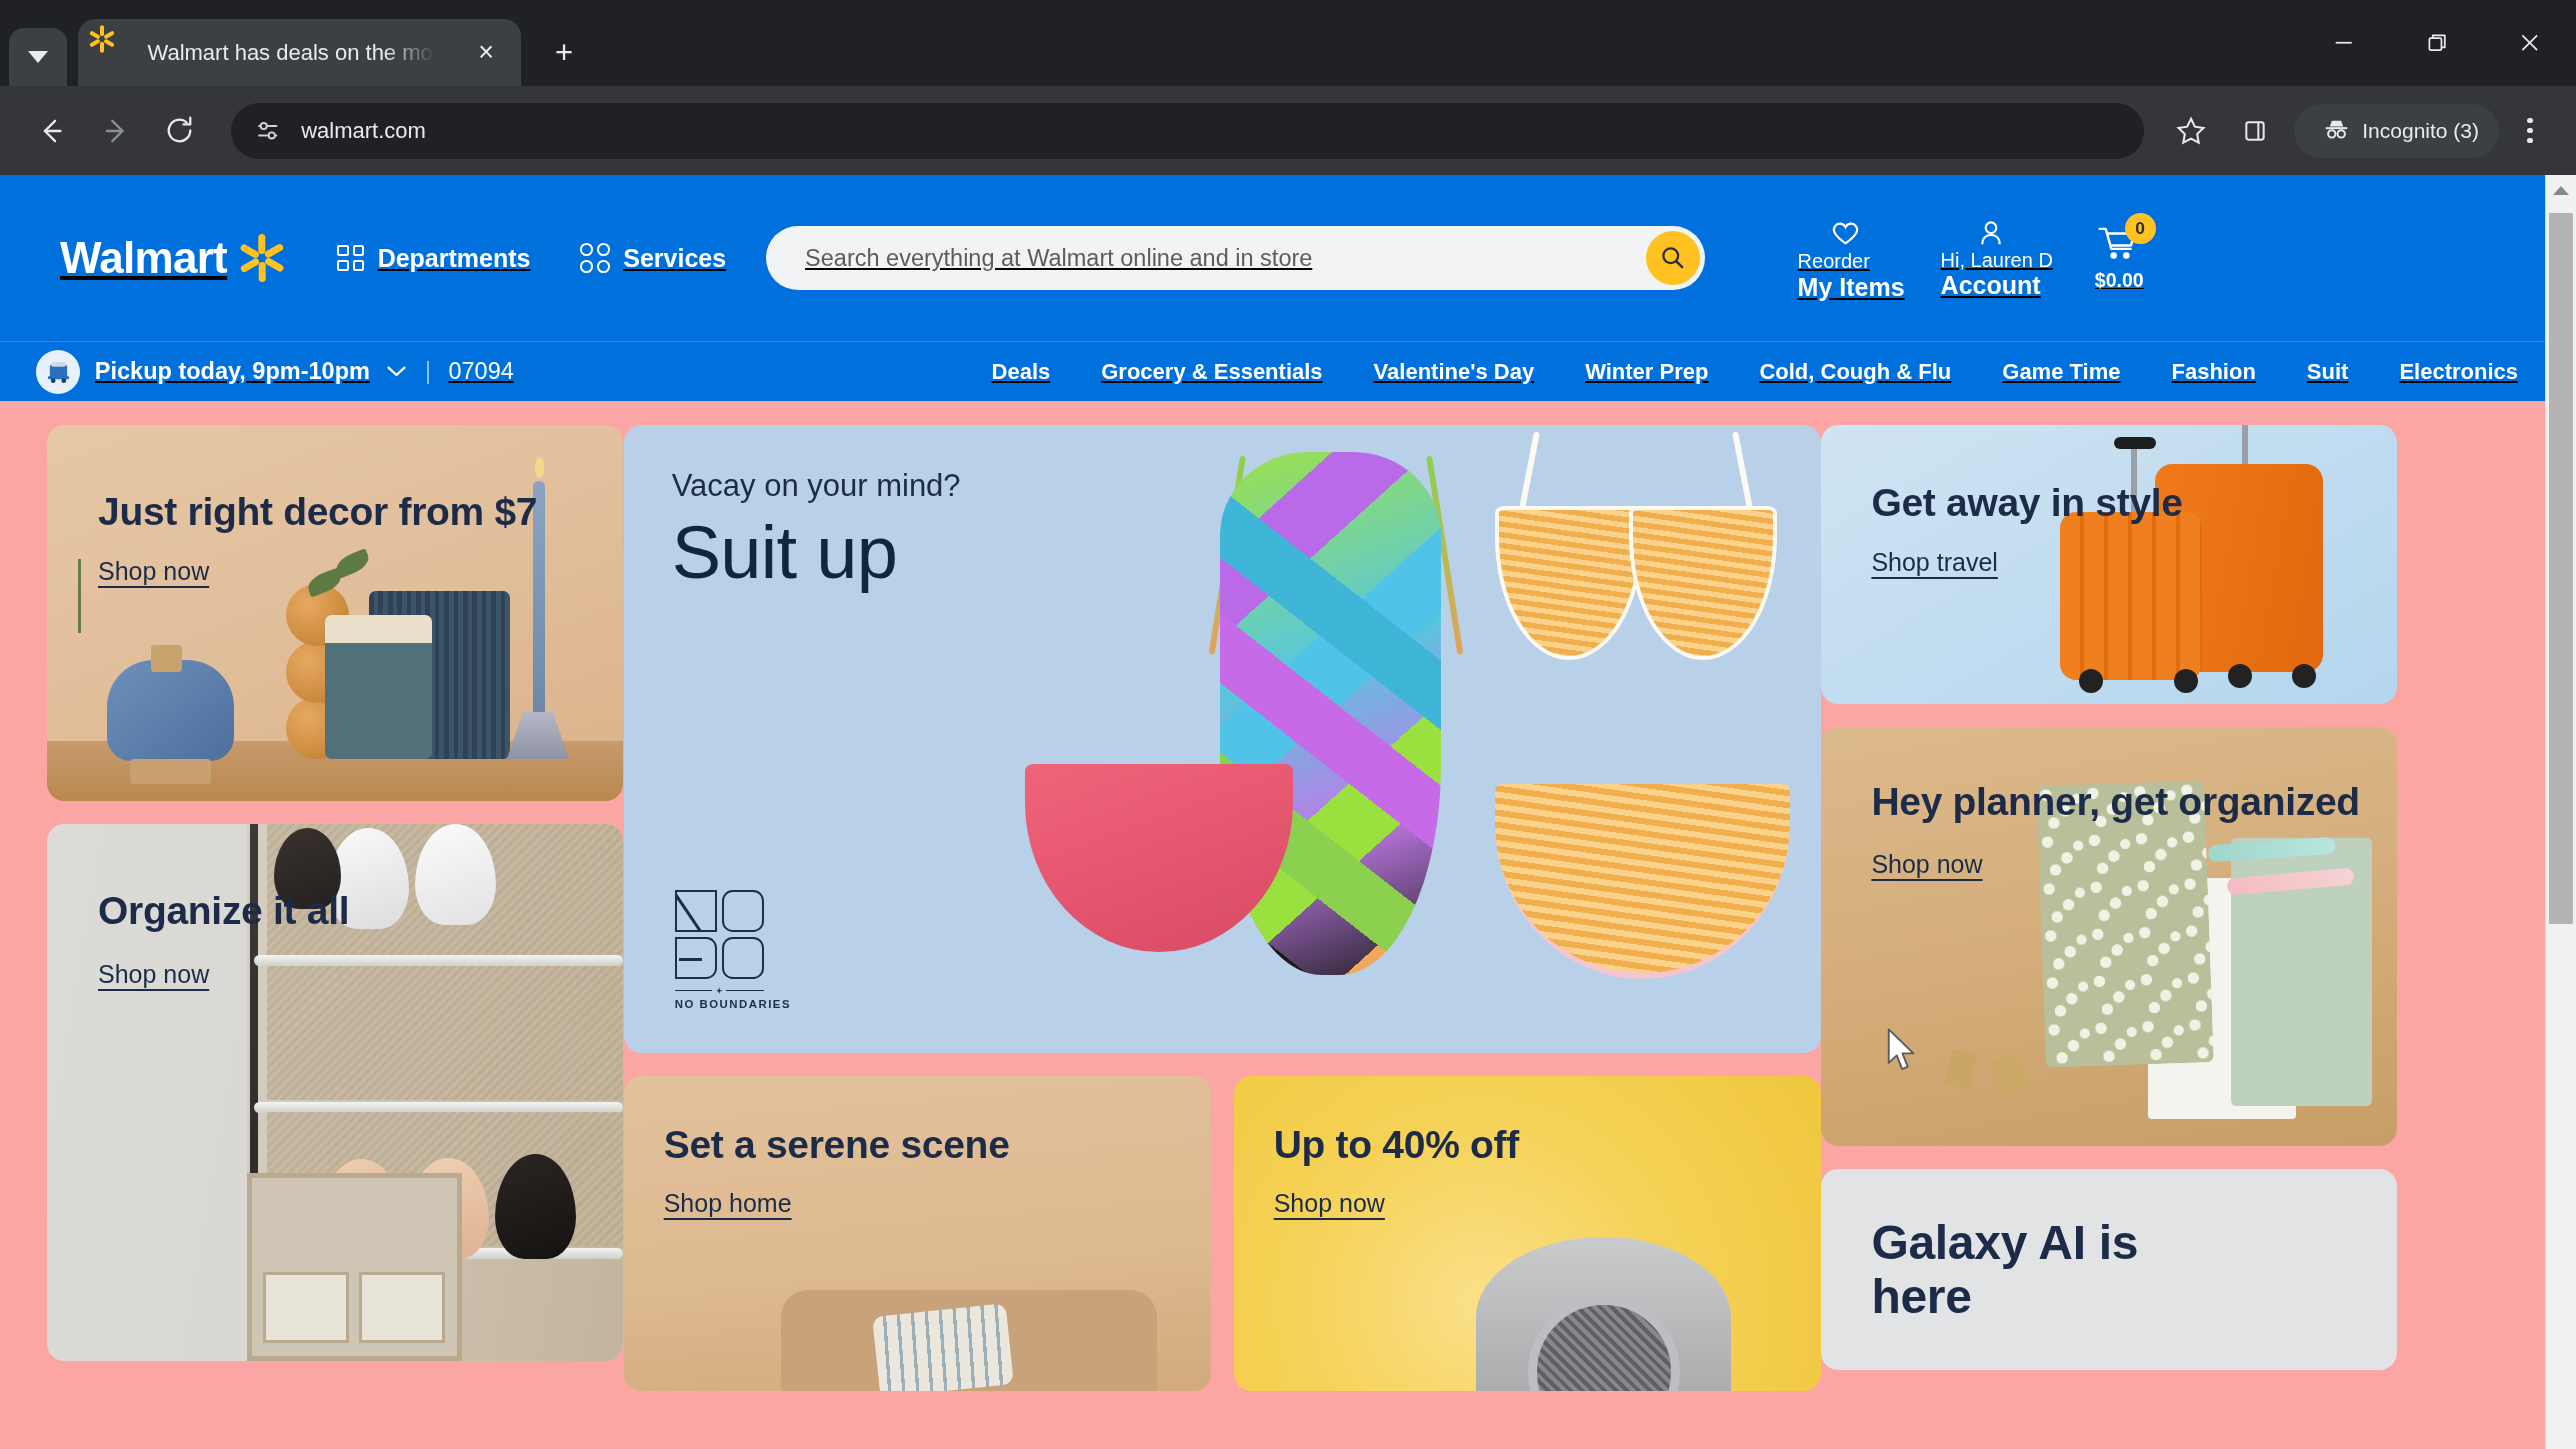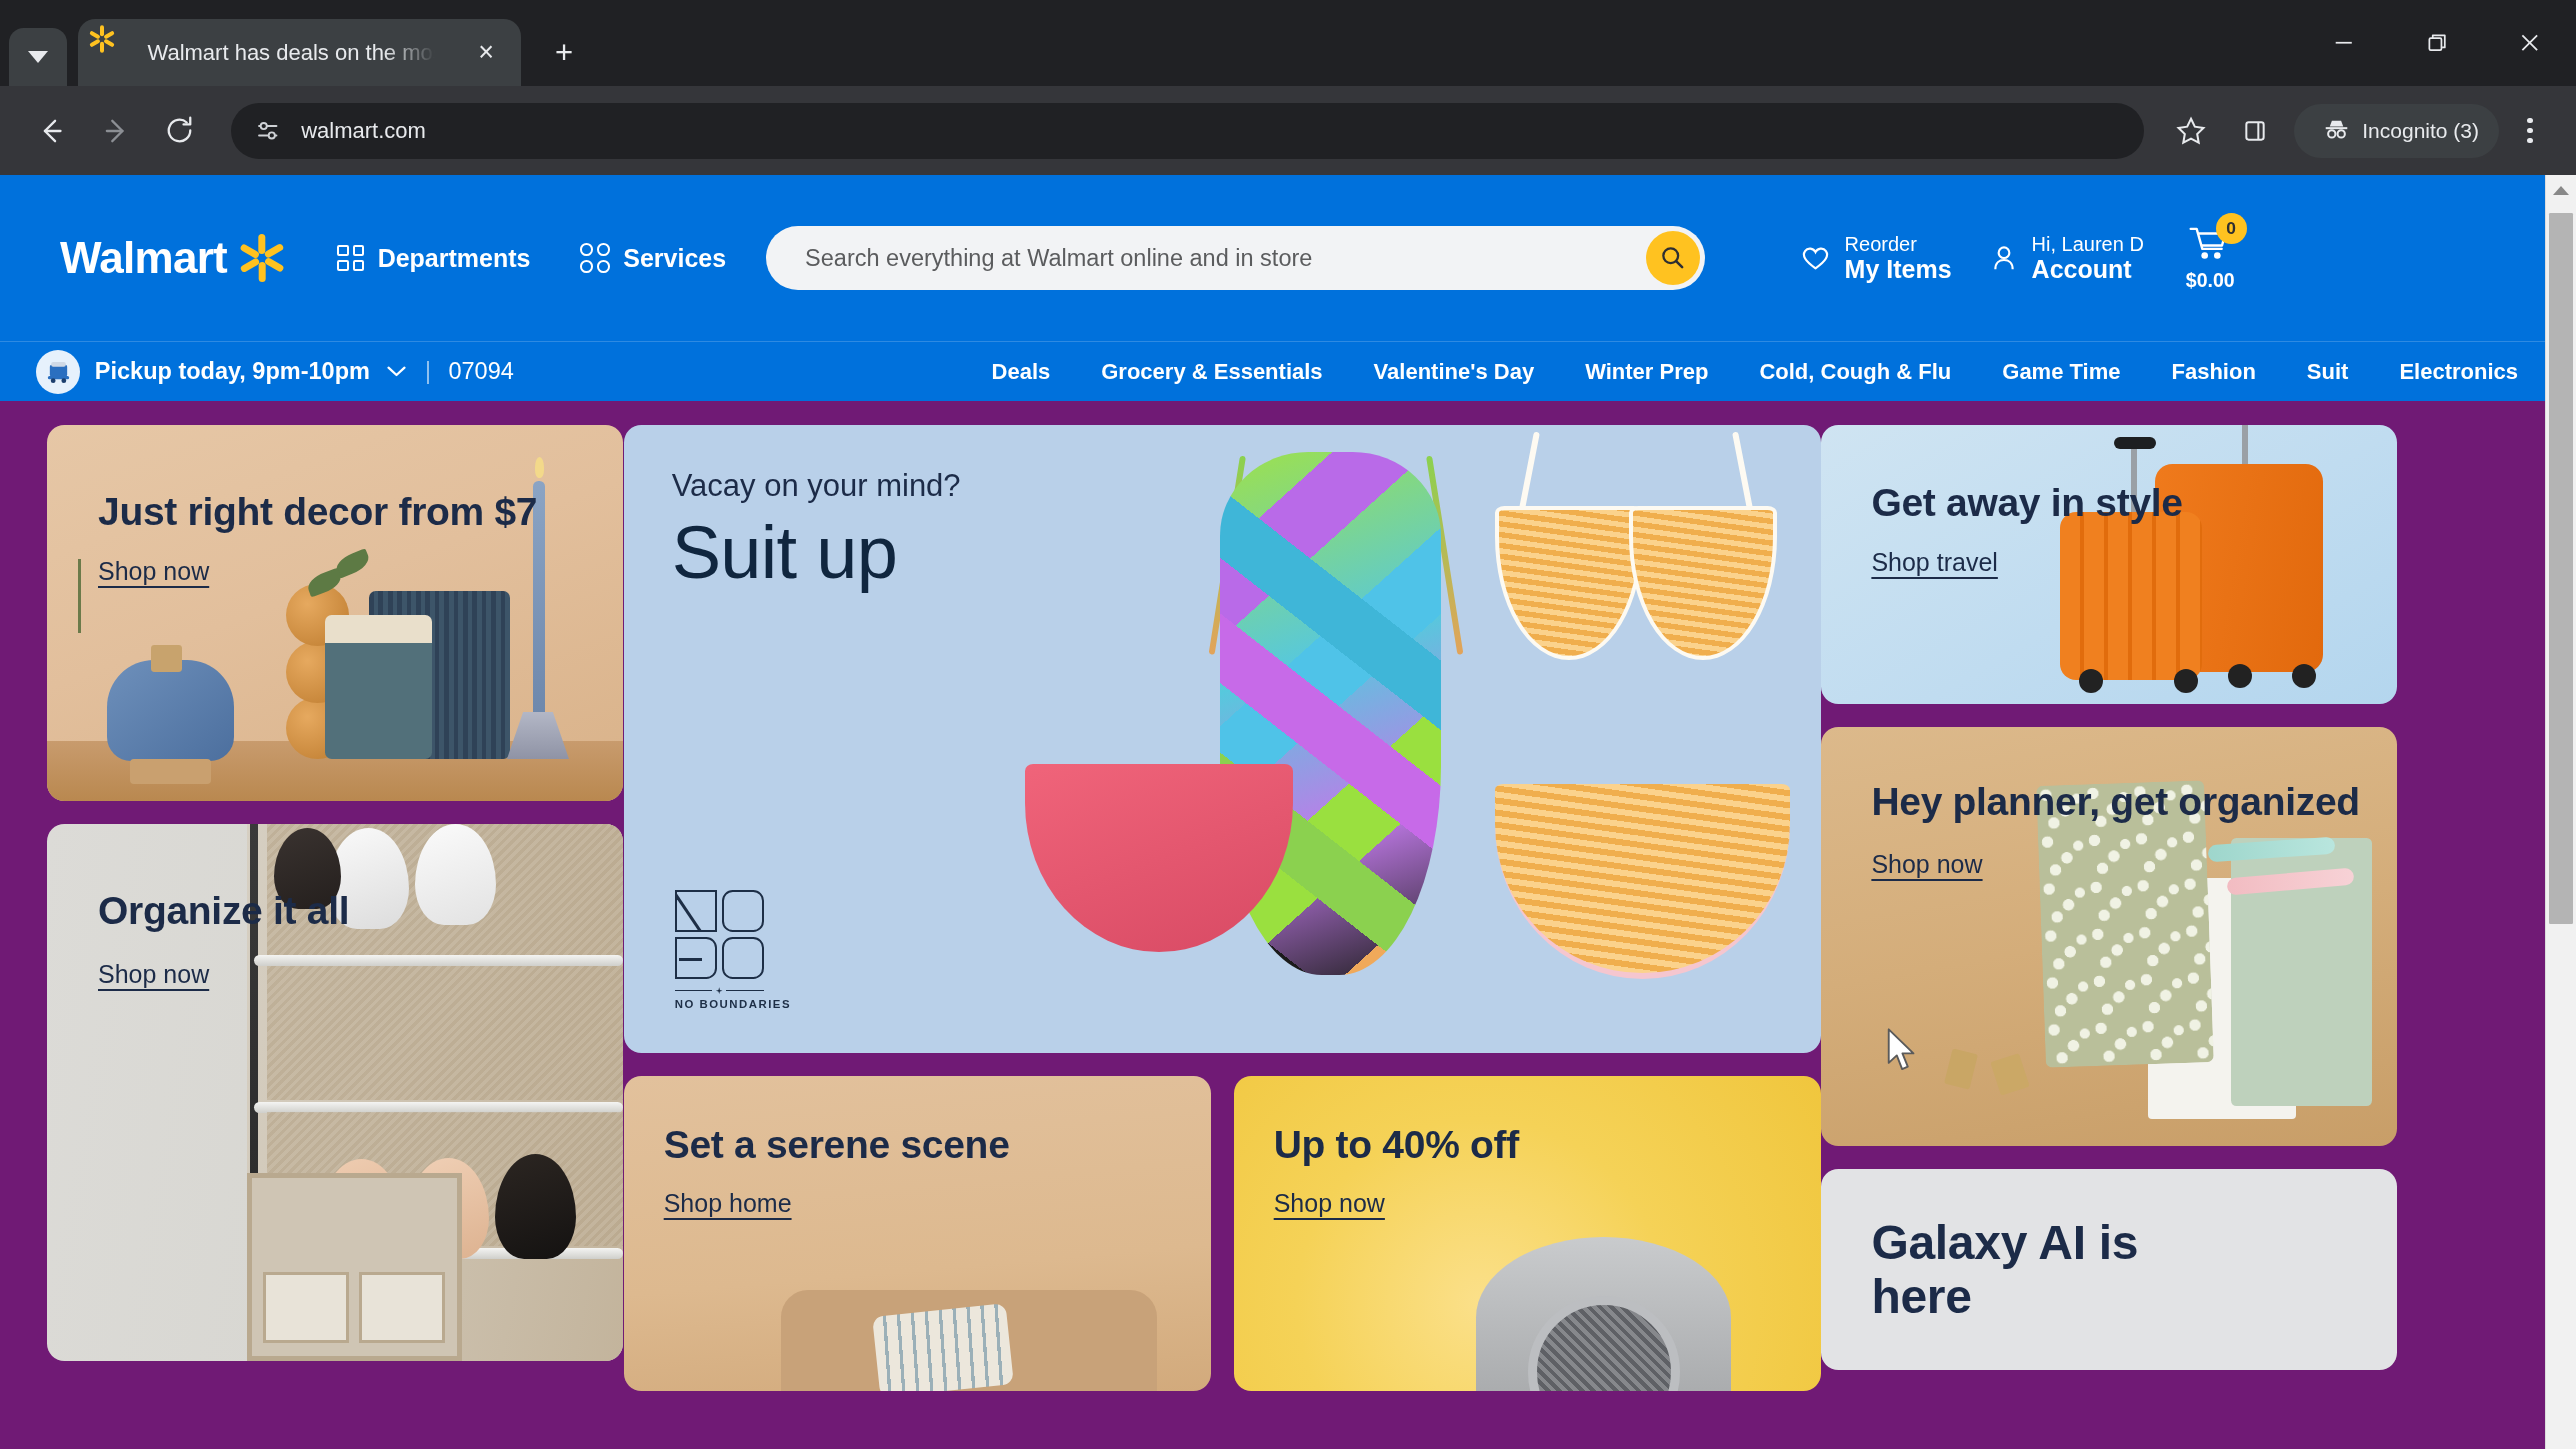--- a/index.html
+++ b/index.html
@@ -90,21 +90,21 @@
     display: flex; align-items: center;
     padding: 0 20px 0 16px;
     margin-left: 6.7px;
   }
   .incognito-pill span { color:#e8eaed; font-size: 21px; margin-left: 10.7px; white-space: nowrap;}
   .kebab { width: 54px; height: 64px; display:flex;flex-direction:column;align-items:center;justify-content:center; gap: 4.7px; margin-left: 4px;}
   .kebab i { width: 5.4px; height: 5.4px; background:#e8eaed; border-radius: 50%; display:block;}
 
   
   .viewport { flex: 1 1 auto; position: relative; background: #f2f3f5; overflow: hidden; }
-  .page { position: absolute; inset: 0 31px 0 0; overflow: hidden; background:#701a75; }
+  .page { position: absolute; inset: 0 31px 0 0; overflow: hidden; background:#fca5a5;text-decoration:underline; }
 
   
   .wm-header {
     background: #0071dc;
     height: 166px;
     display: flex;
     align-items: center;
     padding: 0 43px 0 60px;
   }
   .wm-logo { display: flex; align-items: center; flex: 0 0 auto; }
@@ -151,21 +151,21 @@
   }
   .search-input::placeholder { color: #5b5c5e; }
   .search-btn {
     width: 54px; height: 54px; border-radius: 50%;
     background: #ffc220;
     display:flex; align-items:center; justify-content:center;
     border: none; flex: 0 0 auto;
   }
 
   .hdr-acct { display: flex; align-items: center; flex: 0 0 auto; margin-left: 27px; }
-  .acct-block { display:flex; align-items:center; margin-left: 36px; }
+  .acct-block { display:flex; align-items:center; margin-left: 36px; flex-direction: column; }
   .acct-ico { margin-right: 12px; display:flex; align-items:center; }
   .acct-txt { line-height: 1.12; }
   .acct-top { color: #fff; font-size: 20px; display: block; }
   .acct-bot { color: #fff; font-size: 25px; font-weight: bold; display: block; }
   .cart-block { display:flex; flex-direction: column; align-items:center; margin-left: 42px; position: relative; }
   .cart-badge {
     position: absolute; top: -10.7px; right: -12px;
     background: #ffc220; color: #2e2f32;
     border-radius: 50%; width: 31px; height: 31px;
     font-size: 17.4px; font-weight: bold;

